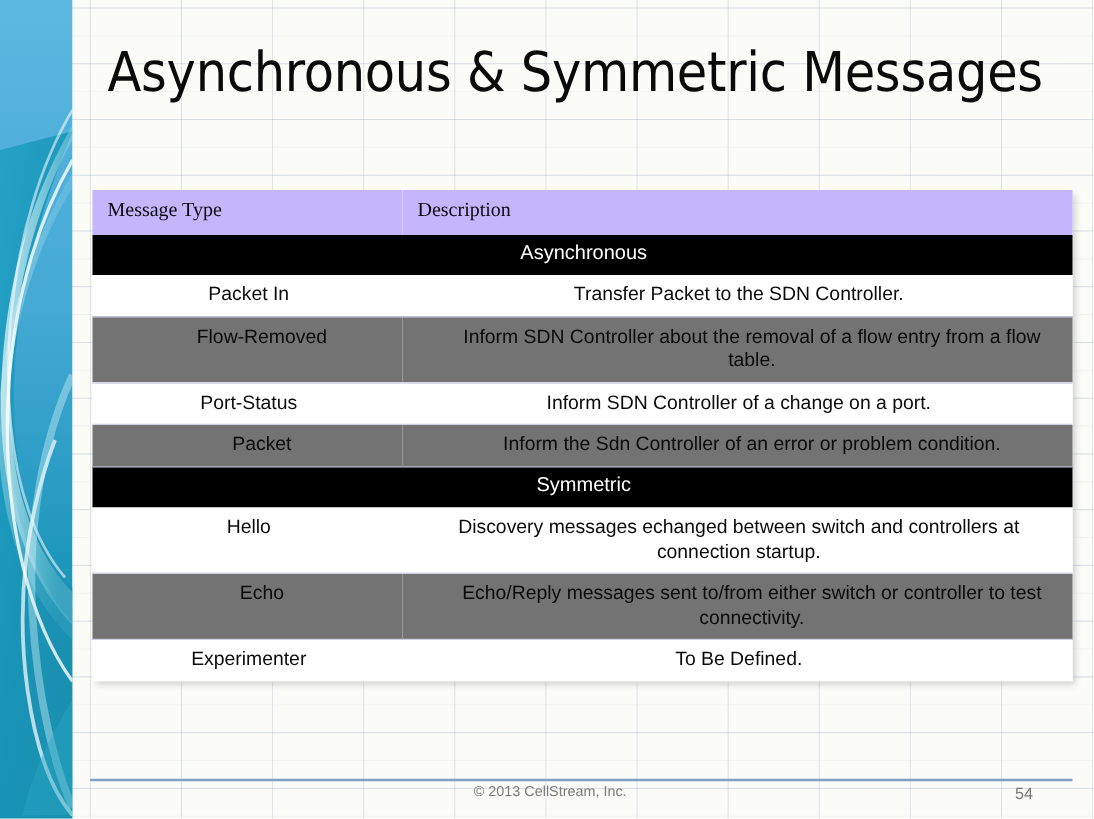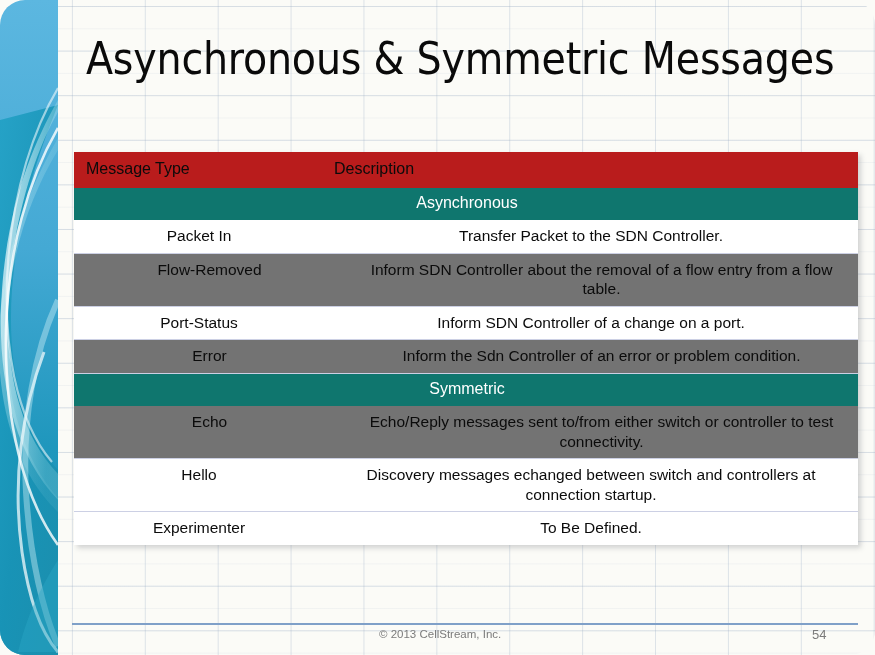--- a/index.html
+++ b/index.html
@@ -14,21 +14,20 @@
     font-family: "Liberation Sans", sans-serif;
     background: #fbfbf7;
   }
 
   #slide {
     position: relative;
     width: 875px;
     height: 655px;
     background-color: #fbfbf7;
     overflow: hidden;
-    border-radius: 25px;
   }
 
   
   #grid-bg {
     position: absolute;
     inset: 0;
     background-image:
       linear-gradient(to right, rgba(150,170,195,0.30) 1px, transparent 1px),
       linear-gradient(to bottom, rgba(150,170,195,0.30) 1px, transparent 1px);
     background-size: 72.9px 44.6px;
@@ -84,28 +83,29 @@
   table.msgtable col.c-desc { width: 536px; }
 
   table.msgtable td {
     padding: 6px 10px 7px 12px;
     vertical-align: top;
     line-height: 1.26;
     border: 0;
   }
 
   tr.hdr td {
-    background: #b91c1c;
+    background: #c4b5fd;
     color: #0b0b0b;
     padding-top: 7px;
     padding-bottom: 9px;
     font-size: 16px;
+    font-family: Liberation Serif, serif;
   }
   tr.section td {
-    background: #0f766e;
+    background: #000000;
     color: #ffffff;
     text-align: center;
     font-size: 16px;
     padding-top: 5px;
     padding-bottom: 7px;
   }
   tr.odd td  { background: #ffffff; }
   tr.even td { background: #737373; padding-left: 33px; }
 
   tr.body-row td {
@@ -209,34 +209,34 @@
           </tr>
           <tr class="body-row even">
             <td>Flow-Removed</td>
             <td>Inform SDN Controller about the removal of a flow entry from a flow table.</td>
           </tr>
           <tr class="body-row odd">
             <td>Port-Status</td>
             <td>Inform SDN Controller of a change on a port.</td>
           </tr>
           <tr class="body-row even">
-            <td>Error</td>
+            <td>Packet</td>
             <td>Inform the Sdn Controller of an error or problem condition.</td>
           </tr>
           <tr class="section">
             <td colspan="2">Symmetric</td>
+          </tr>
+          <tr class="body-row odd">
+            <td>Hello</td>
+            <td>Discovery messages echanged between switch and controllers at connection startup.</td>
           </tr>
           <tr class="body-row even">
             <td>Echo</td>
             <td>Echo/Reply messages sent to/from either switch or controller to test connectivity.</td>
           </tr>
-          <tr class="body-row odd">
-            <td>Hello</td>
-            <td>Discovery messages echanged between switch and controllers at connection startup.</td>
-          </tr>
           <tr class="body-row odd last-row">
             <td>Experimenter</td>
             <td>To Be Defined.</td>
           </tr>
         </tbody>
     </table>
   </div>
 
   <div id="footer-rule"></div>
   <div id="footer-copy">© 2013 CellStream, Inc.</div>

